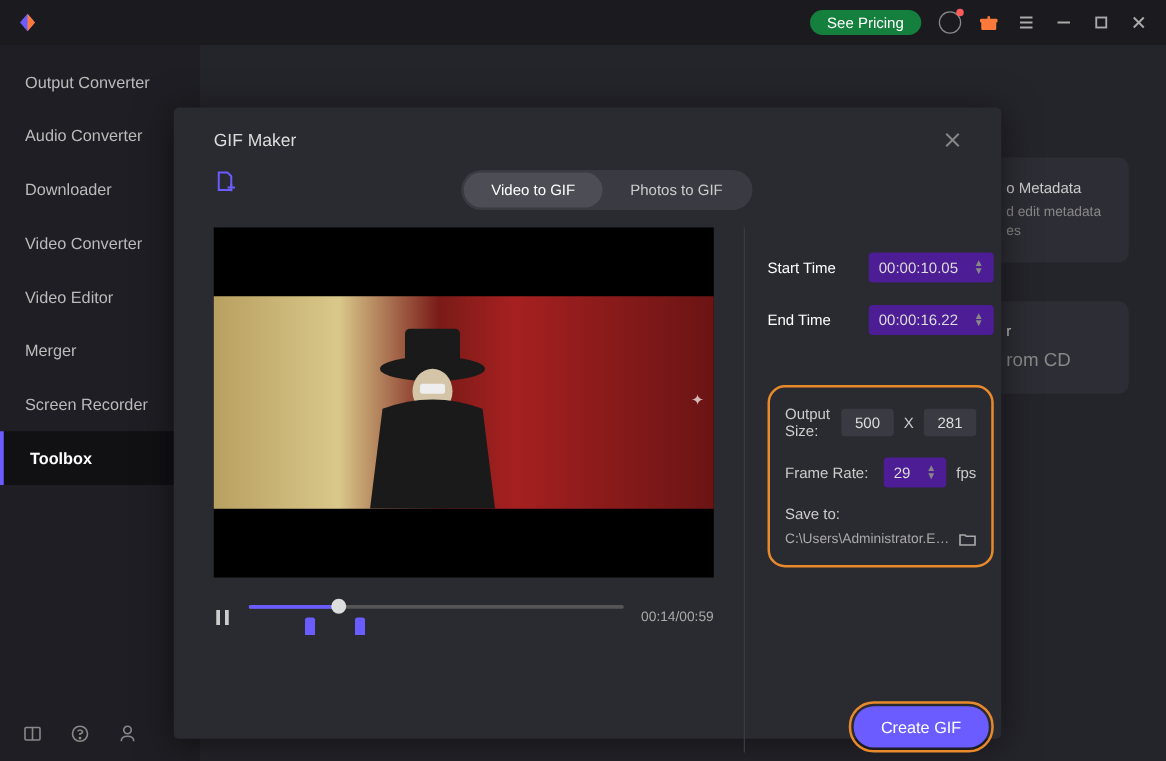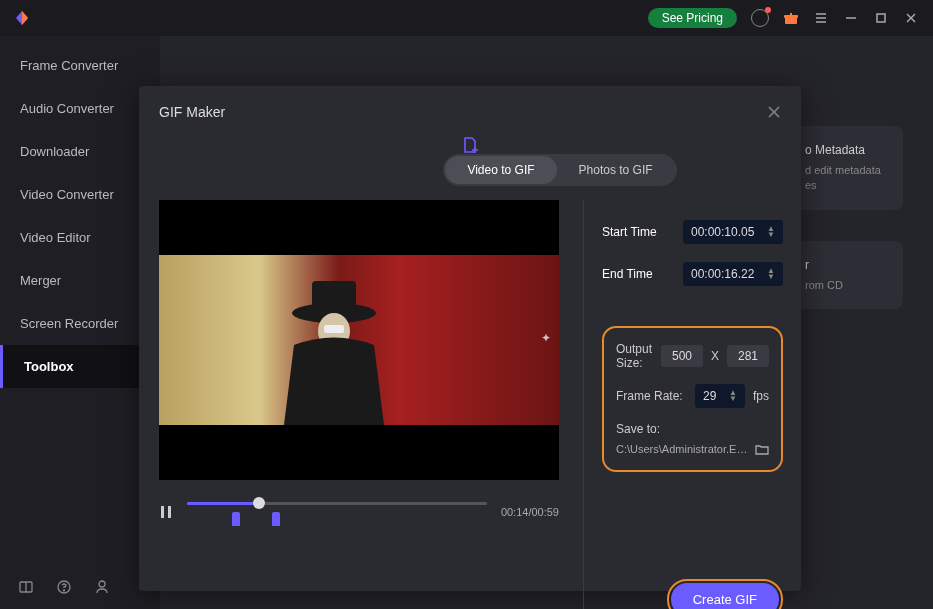--- a/index.html
+++ b/index.html
@@ -20,26 +20,26 @@
     .side-item { padding: 14px 20px; font-size: 13px; color: #bbb; cursor: pointer; }
     .side-item.active { background: #111114; color: #fff; font-weight: 600; border-left: 3px solid #6b5cff; padding-left: 21px; }
     .sidebar-footer { margin-top: auto; display: flex; gap: 22px; padding: 14px 18px; }
     .sf-icon { width: 16px; height: 16px; cursor: pointer; color: #888; }
     
     .content { flex: 1; position: relative; background: #24242b; }
     
     .bg-card { position: absolute; right: 30px; top: 90px; width: 110px; background: #2d2d35; border-radius: 8px; padding: 16px 12px; font-size: 12px; color: #ccc; line-height:1.4; }
     .bg-card2 { position: absolute; right: 30px; top: 205px; width: 110px; background: #2d2d35; border-radius: 8px; padding: 16px 12px; font-size: 12px; color: #ccc; line-height:1.4; }
     
-    .modal { position: absolute; left: -21px; top: 50px; width: 662px; height: 505px; background: #2a2a31; border-radius: 4px; box-shadow: 0 4px 30px rgba(0,0,0,0.5); padding: 18px 20px; }
+    .modal { position: absolute; left: -21px; top: 50px; width: 662px; height: 505px; background: #2a2a31; border-radius: 4px; box-shadow: 0 4px 30px rgba(0,0,0,0.5); padding: 18px 32px; }
     .modal-header { display: flex; align-items: center; justify-content: space-between; margin-bottom: 16px; }
     .modal-title { font-size: 14px; color: #ddd; }
     .modal-close { width: 14px; height: 14px; cursor: pointer; color: #888; }
     
-    .upload-row { display: flex; align-items: center; margin-bottom: 14px; flex-direction: column; }
+    .upload-row { display: flex; align-items: flex-start; margin-bottom: 14px; }
     .upload-icon { width: 18px; height: 18px; color: #6b5cff; }
     .tab-group { margin-left: 180px; background: #3a3a42; border-radius: 16px; display: flex; padding: 2px; }
     .tab { padding: 7px 22px; border-radius: 14px; font-size: 12px; color: #ccc; cursor: pointer; }
     .tab.active { background: #4d4d56; color: #fff; }
     
     .modal-body { display: flex; gap: 24px; }
     .preview-col { flex: 1; }
     .video-box { width: 400px; height: 280px; background: #000; position: relative; display:flex; align-items:center; justify-content:center; }
     .video-frame { width: 100%; height: 170px; background: linear-gradient(90deg, #b8a060 0%, #d9c88a 25%, #7a1b18 45%, #a62020 60%, #6b1414 100%); position: relative; }
     .hat-figure { position:absolute; left:115px; bottom:0; width:120px; height:150px; }
@@ -51,21 +51,21 @@
     .track { height: 3px; background: #555; border-radius: 2px; position: absolute; top: 4px; left: 0; right: 0; }
     .track-prog { height: 3px; background: #6b5cff; border-radius: 2px; position: absolute; top: 4px; left: 0; width: 24%; }
     .thumb { width: 12px; height: 12px; background: #ddd; border-radius: 50%; position: absolute; top: -1px; left: calc(24% - 6px); cursor: pointer; }
     .range-markers { position: absolute; top: 14px; left: 15%; width: 16%; display: flex; justify-content: space-between; }
     .marker { width: 8px; height: 14px; background: #6b5cff; border-radius: 2px 2px 0 0; }
     .timecode { font-size: 11px; color: #aaa; }
     
     .settings-col { width: 200px; padding-top: 20px; border-left: 1px solid #3a3a42; padding-left: 18px; height: 420px; position:relative; }
     .field-row { display: flex; align-items: center; justify-content: space-between; margin-bottom: 18px; font-size: 12px; color: #ccc; }
     .field-row label { color: #ffffff; }
-    .spin-input { background: #0f172a; border: none; color: #ddd; padding: 5px 8px; font-size: 12px; width: 100px; border-radius: 3px; position: relative; display: flex; align-items:center; justify-content:space-between; }
+    .spin-input { background: #4c1d95; border: none; color: #ddd; padding: 5px 8px; font-size: 12px; width: 100px; border-radius: 3px; position: relative; display: flex; align-items:center; justify-content:space-between; }
     .spin-input .sp { font-size: 8px; line-height: 6px; color:#888; display:flex; flex-direction:column; }
     
     .outlined-group { border: 2px solid #e88a2b; border-radius: 14px; padding: 14px 12px; margin-top: 40px; }
     .og-row { display: flex; align-items: center; margin-bottom: 14px; font-size: 12px; color: #ccc; gap:8px; }
     .og-row:last-child { margin-bottom: 0; }
     .small-input { background: #3a3a42; border: none; color: #ddd; padding: 4px 7px; font-size: 12px; width: 42px; border-radius: 3px; text-align: center; }
     .og-label { flex:1; }
     .path-row { font-size: 11px; color: #aaa; margin-top: 6px; display:flex; align-items:center; justify-content:space-between; gap:6px; }
     .folder-icon { width: 14px; height: 14px; color: #aaa; cursor: pointer; flex-shrink:0; }
     
@@ -117,21 +117,21 @@
       <svg viewBox="0 0 16 16" stroke="#aaa" stroke-width="1.5">
           <line x1="4" y1="4" x2="12" y2="12"></line>
           <line x1="12" y1="4" x2="4" y2="12"></line>
         </svg>
     </span>
   </div>
 </div>
 
 <div class="main">
   <div class="sidebar">
-    <div class="side-item">Frame Converter</div>
+    <div class="side-item">Output Converter</div>
     <div class="side-item">Audio Converter</div>
     <div class="side-item">Downloader</div>
     <div class="side-item">Video Converter</div>
     <div class="side-item">Video Editor</div>
     <div class="side-item">Merger</div>
     <div class="side-item">Screen Recorder</div>
     <div class="side-item active">Toolbox</div>
     <div class="sidebar-footer">
       <span class="sf-icon">
           <svg viewBox="0 0 16 16" fill="none" stroke="currentColor" stroke-width="1.3">
@@ -155,21 +155,21 @@
     </div>
   </div>
 
   <div class="content">
     <div class="bg-card">
       <div>o Metadata</div>
       <div style="color:#888;font-size:11px;margin-top:4px;">d edit metadata es</div>
     </div>
     <div class="bg-card2">
       <div>r</div>
-      <div style="color:#888;font-size:11px;margin-top:4px;">rom CD</div>
+      <div style="color:#888;font-size:15px;margin-top:4px;">rom CD</div>
     </div>
 
     <div class="modal">
       <div class="modal-header">
         <span class="modal-title">GIF Maker</span>
         <span class="modal-close">
           <svg viewBox="0 0 14 14" stroke="currentColor" stroke-width="1.5">
               <line x1="2" y1="2" x2="12" y2="12"></line>
               <line x1="12" y1="2" x2="2" y2="12"></line>
             </svg>

